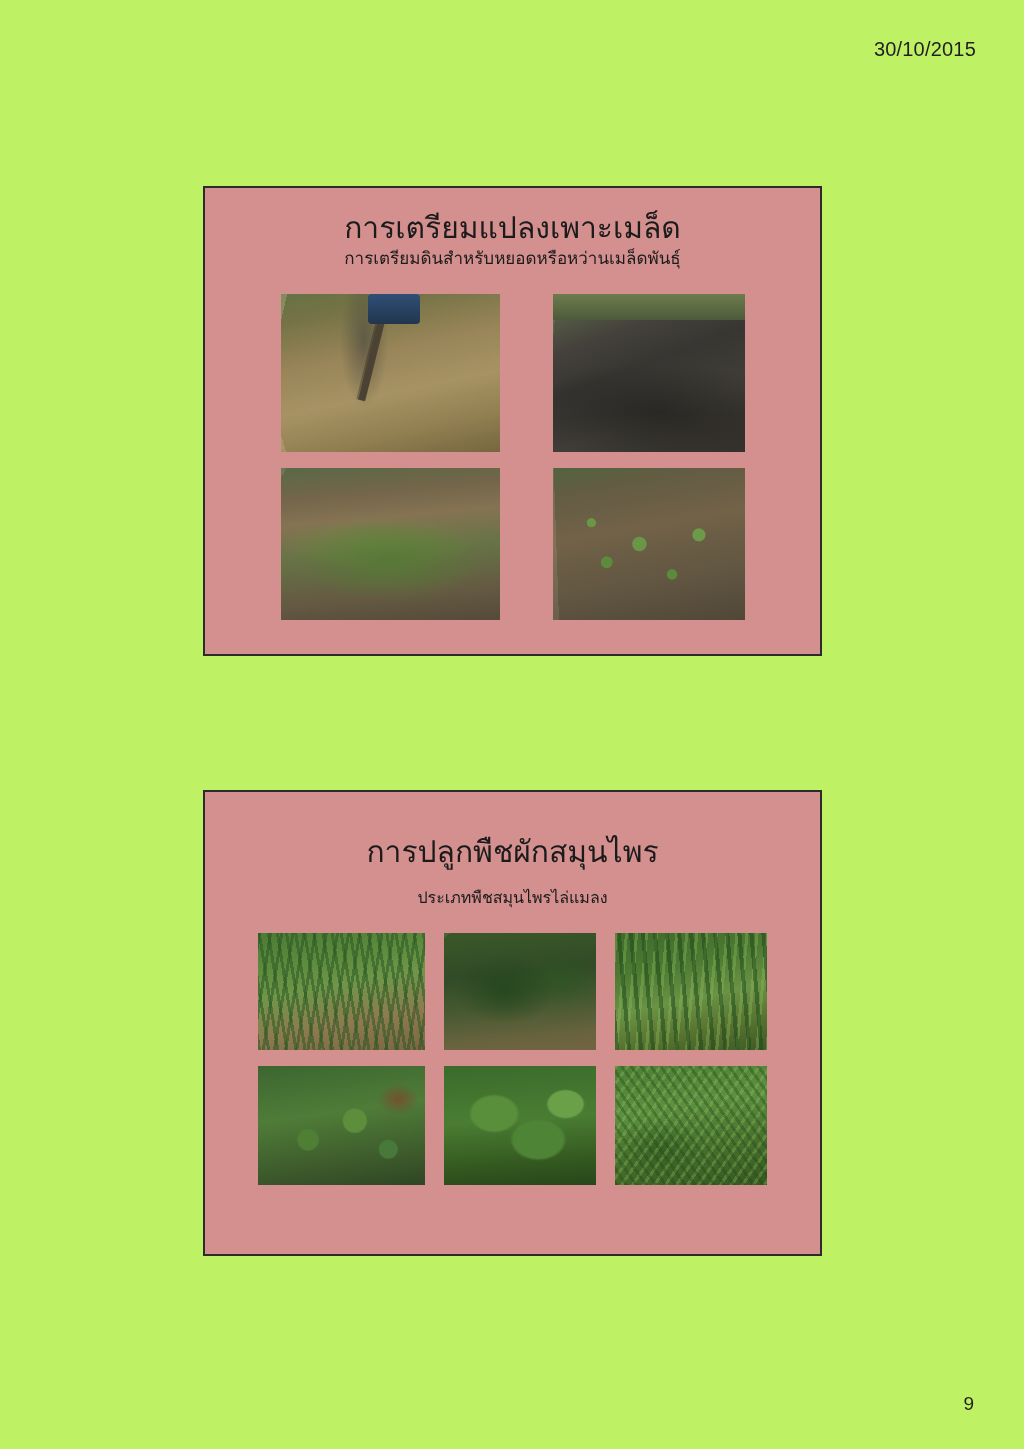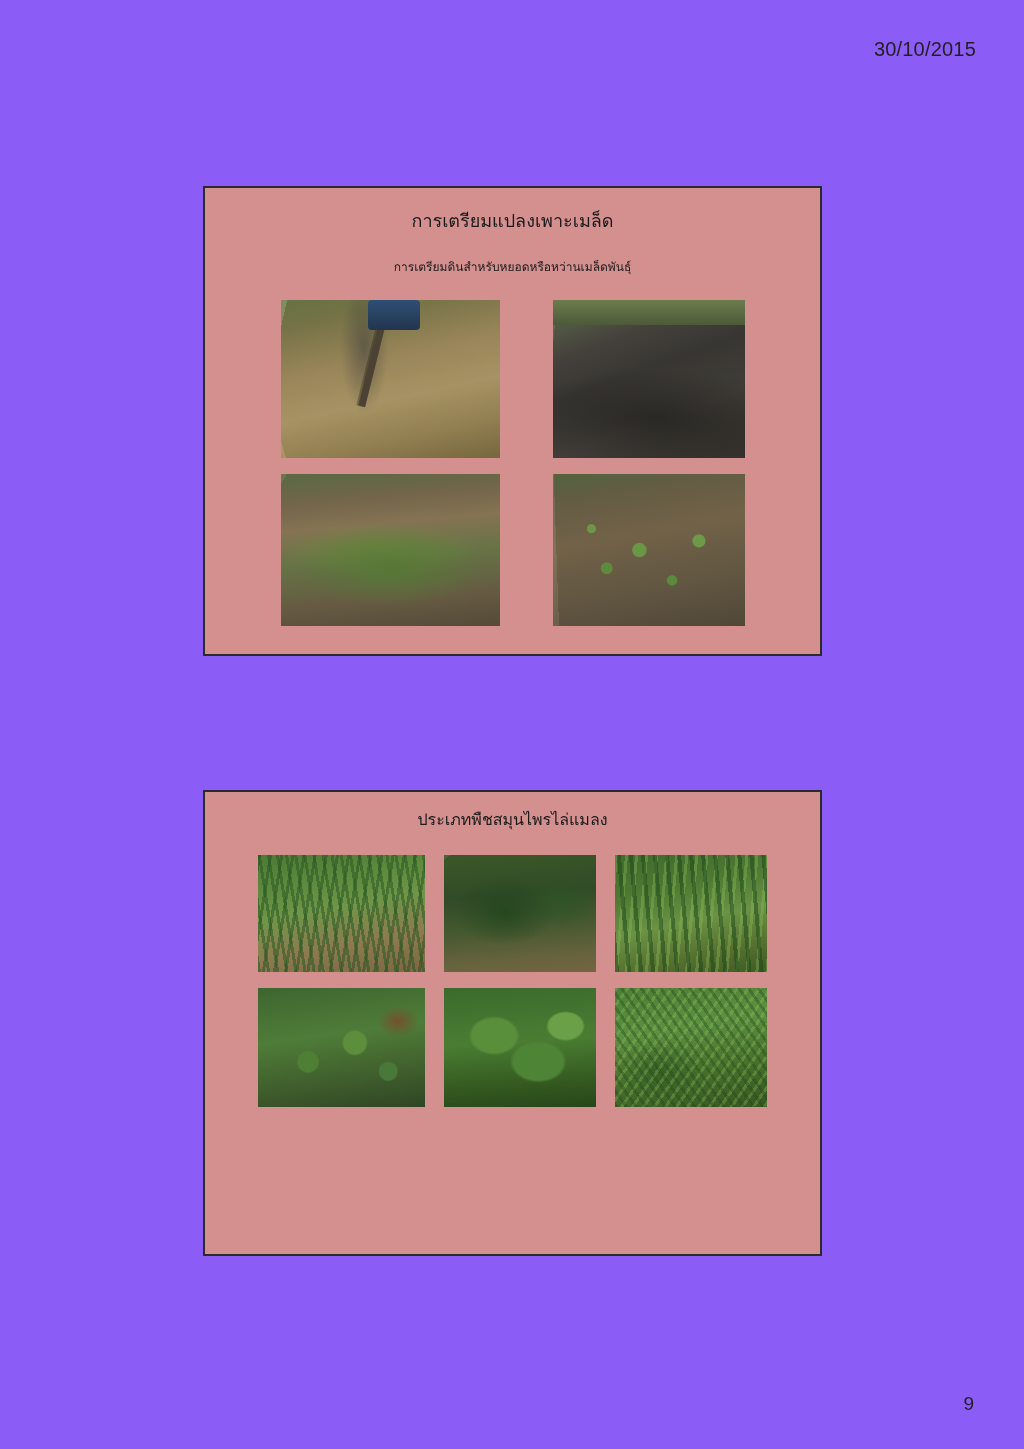--- a/index.html
+++ b/index.html
@@ -10,21 +10,21 @@
   body {
     width: 1024px;
     height: 1449px;
     position: relative;
     font-family: "Liberation Sans", sans-serif;
     color: #231f20;
   }
   .page {
     position: absolute;
     inset: 0;
-    background: #8b5cf6;
+    background: #bef264;
     text-decoration: underline;
   }
   .header-date {
     position: absolute;
     top: 38px;
     right: 48px;
     font-size: 20px;
     color: #231f20;
     letter-spacing: 0.2px;
   }
@@ -44,33 +44,33 @@
     border: 2px solid #2b2b2b;
     background: #d4908f;
     box-sizing: border-box;
     overflow: hidden;
   }
   .slide-1 { top: 186px; height: 470px; }
   .slide-2 { top: 790px; height: 466px; }
 
   .slide-title {
     text-align: center;
-    font-size: 18px;
+    font-size: 30px;
     color: #1b1b1b;
     margin-top: 22px;
     line-height: 1.2;
     font-family: "DejaVu Sans", sans-serif;
   }
   .slide-2 .slide-title { margin-top: 42px; }
 
   .slide-subtitle {
     text-align: center;
-    font-size: 12px;
+    font-size: 17px;
     color: #1b1b1b;
-    margin-top: 28px;
+    margin-top: 2px;
     line-height: 1.2;
     font-family: "DejaVu Sans", sans-serif;
   }
   .slide-2 .slide-subtitle { font-size: 16px; margin-top: 18px; }
 
   
   .photo-grid {
     display: grid;
     justify-content: center;
     margin: 0 auto;
@@ -227,20 +227,21 @@
     <div class="slide-subtitle">การเตรียมดินสำหรับหยอดหรือหว่านเมล็ดพันธุ์</div>
     <div class="photo-grid grid-2x2">
       <div class="photo ph-straw"></div>
       <div class="photo ph-bed"></div>
       <div class="photo ph-mound"></div>
       <div class="photo ph-seedlings"></div>
     </div>
   </div>
 
   <div class="slide slide-2">
+    <div class="slide-title">การปลูกพืชผักสมุนไพร</div>
     <div class="slide-subtitle">ประเภทพืชสมุนไพรไล่แมลง</div>
     <div class="photo-grid grid-3x2">
       <div class="photo ph-lemongrass"></div>
       <div class="photo ph-shrub"></div>
       <div class="photo ph-blades"></div>
       <div class="photo ph-basil"></div>
       <div class="photo ph-broadleaf"></div>
       <div class="photo ph-herbmat"></div>
     </div>
   </div>

